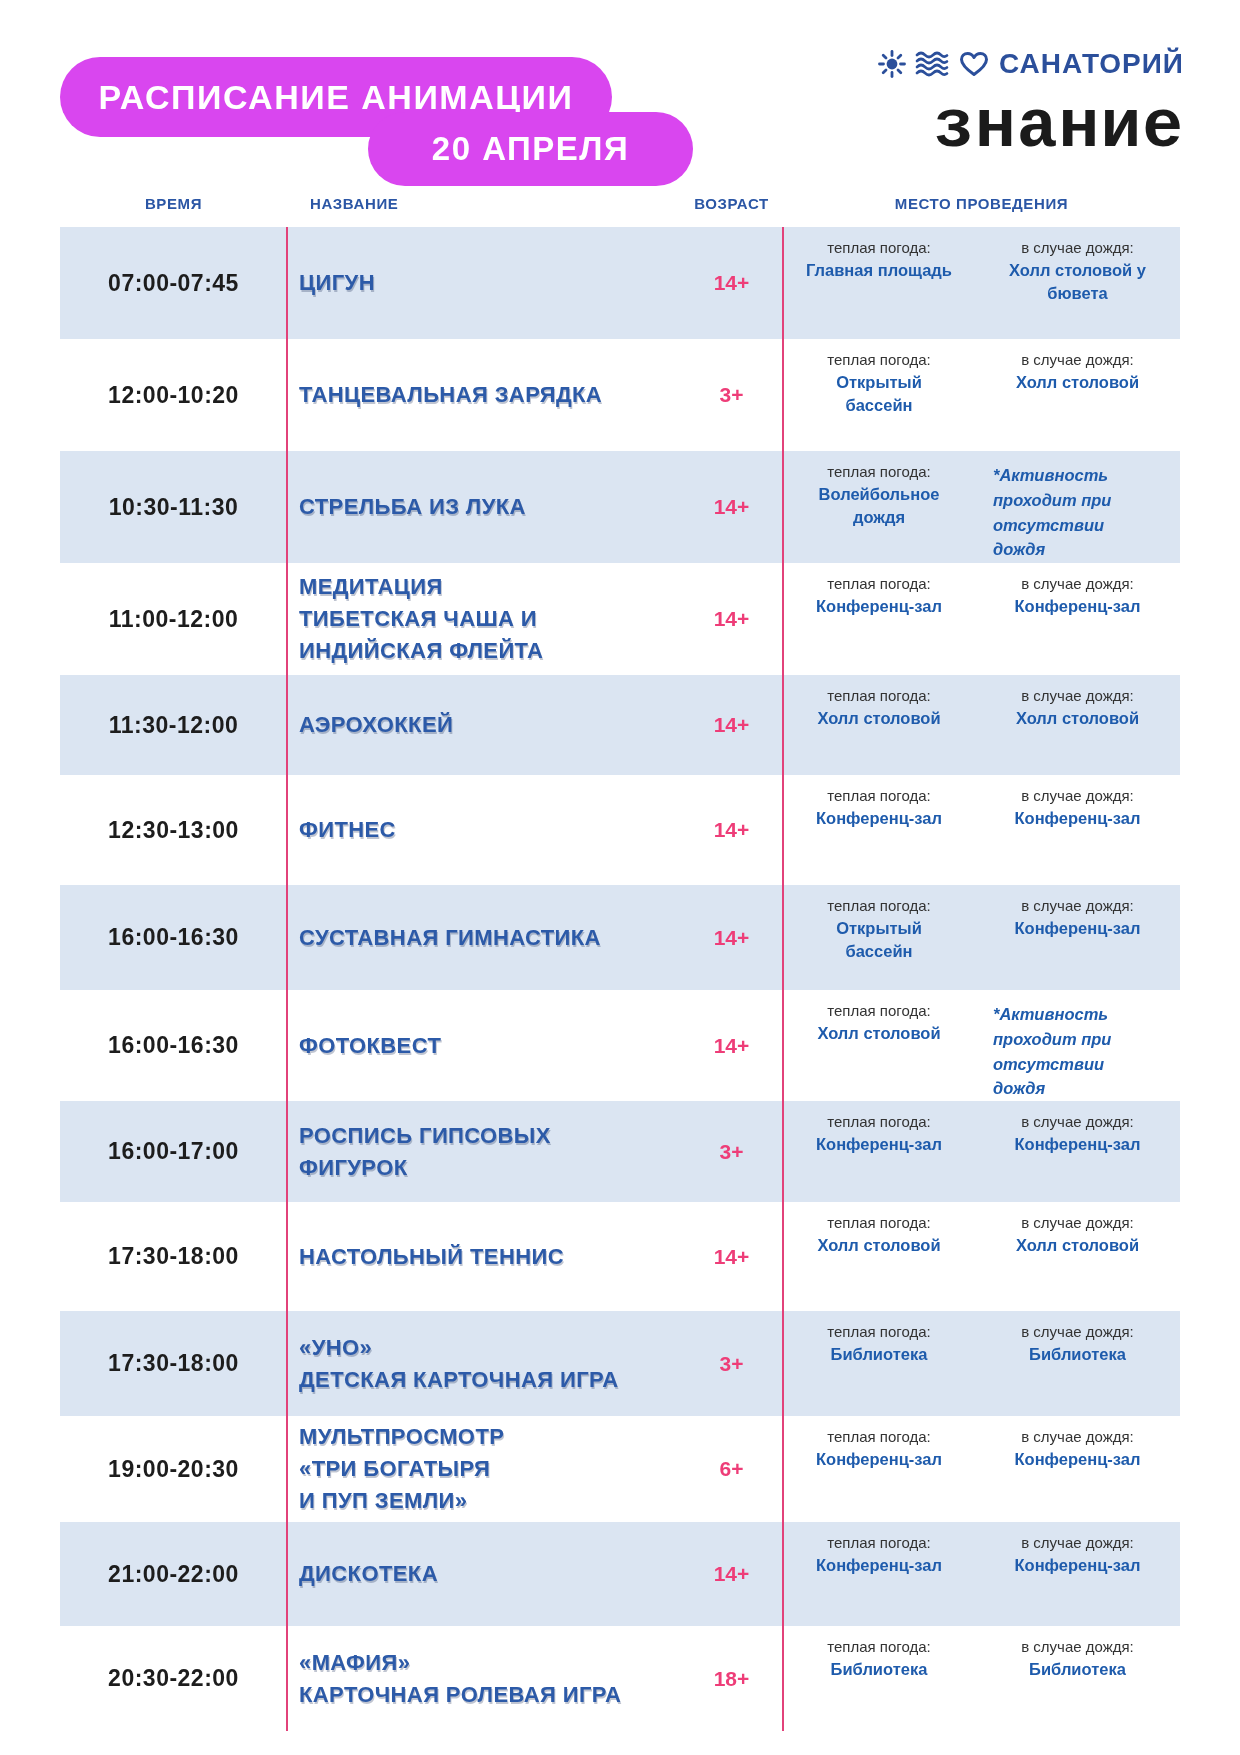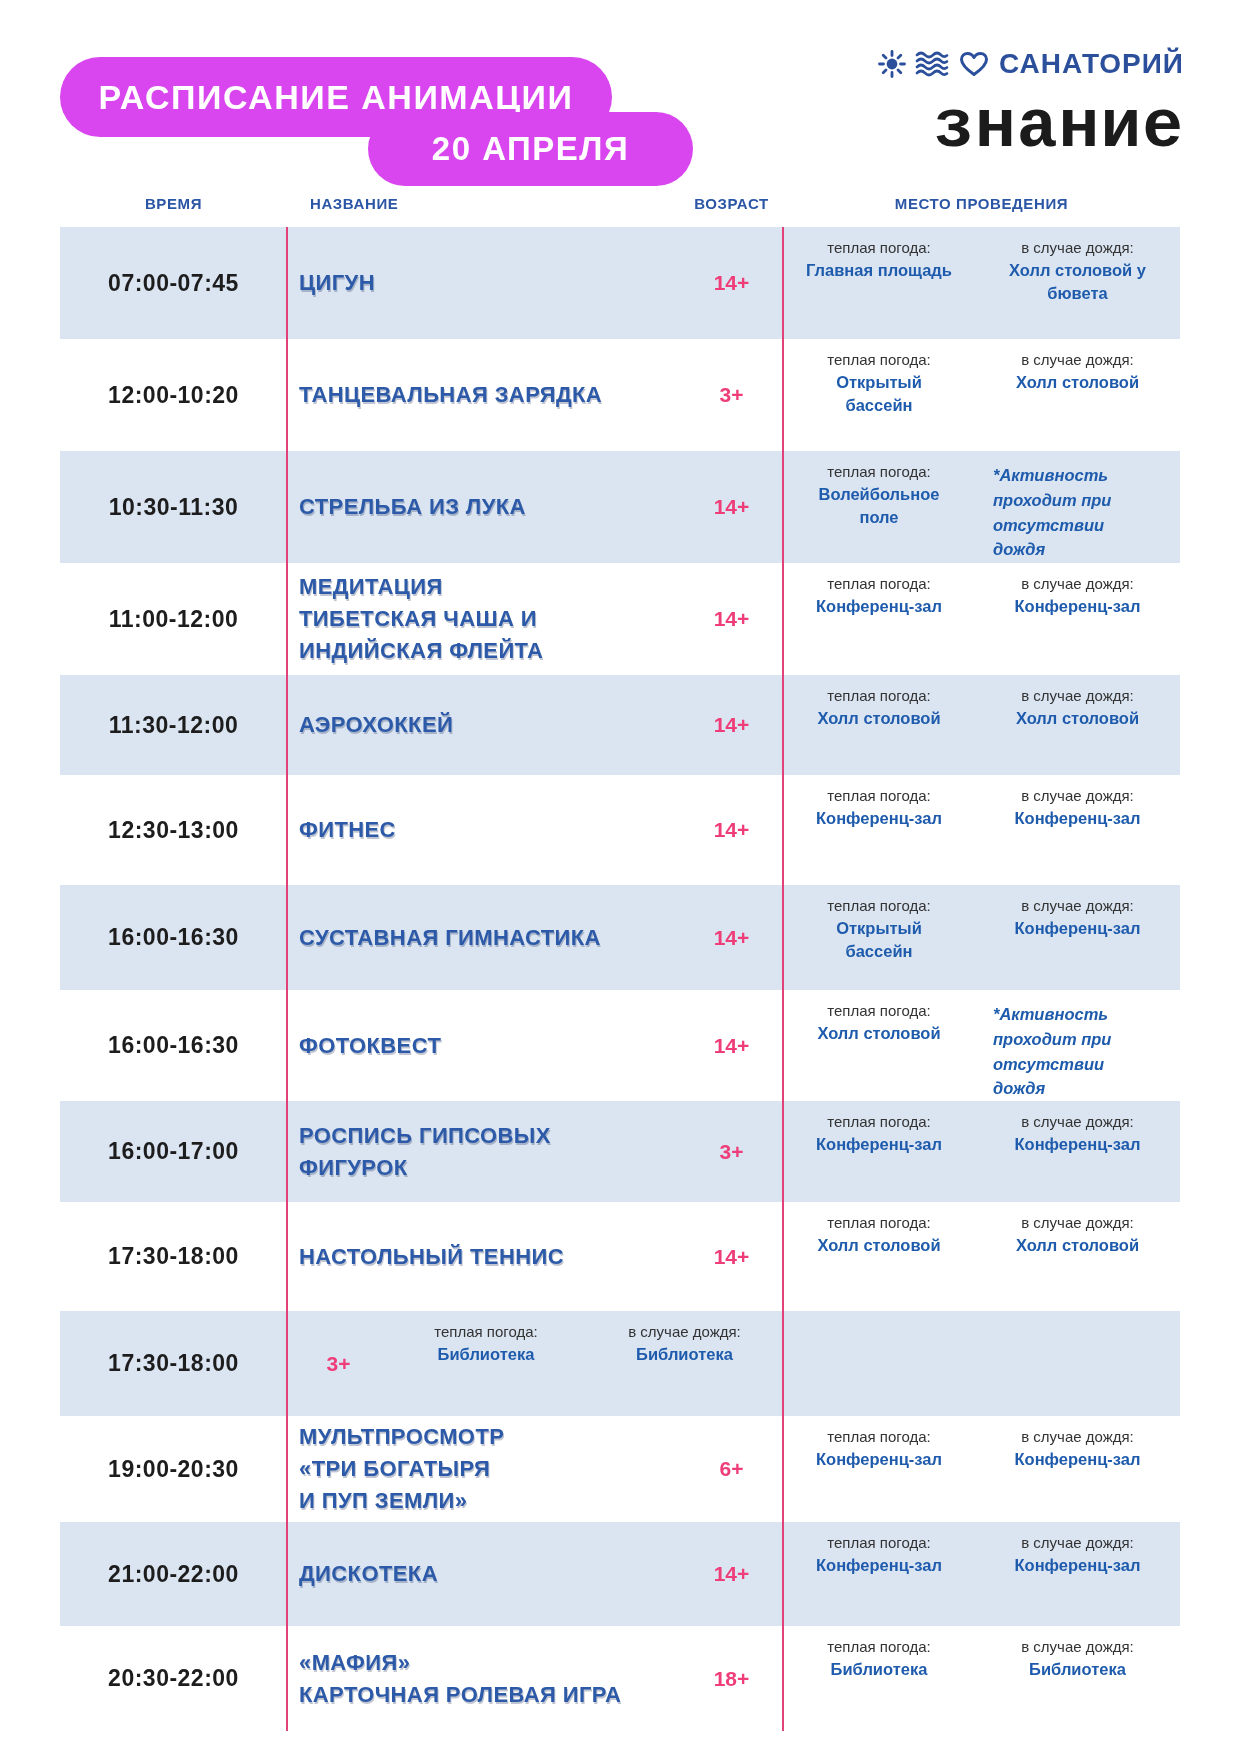--- a/index.html
+++ b/index.html
@@ -133,21 +133,21 @@
             <div class="venue-value">Холл столовой</div>
           </div>
   </div>
         <div class="row row-blue" style="min-height: 112px;">
     <div class="cell-time">10:30-11:30</div>
     <div class="cell-name">СТРЕЛЬБА ИЗ ЛУКА</div>
     <div class="cell-age">14+</div>
     <div class="cell-venue cell-warm">
             <div class="venue-label">теплая погода:</div>
             <div class="venue-value">Волейбольное
-поле</div>
+дождя</div>
           </div>
     <div class="cell-venue cell-rain has-note">
             <div class="venue-note">*Активность
 проходит при
 отсутствии
 дождя</div>
           </div>
   </div>
         <div class="row row-white" style="min-height: 112px;">
     <div class="cell-time">11:00-12:00</div>
@@ -241,20 +241,22 @@
             <div class="venue-label">теплая погода:</div>
             <div class="venue-value">Холл столовой</div>
           </div>
     <div class="cell-venue cell-rain">
             <div class="venue-label">в случае дождя:</div>
             <div class="venue-value">Холл столовой</div>
           </div>
   </div>
         <div class="row row-blue" style="min-height: 105px;">
     <div class="cell-time">17:30-18:00</div>
+    <div class="cell-name">«УНО»
+ДЕТСКАЯ КАРТОЧНАЯ ИГРА</div>
     <div class="cell-age">3+</div>
     <div class="cell-venue cell-warm">
             <div class="venue-label">теплая погода:</div>
             <div class="venue-value">Библиотека</div>
           </div>
     <div class="cell-venue cell-rain">
             <div class="venue-label">в случае дождя:</div>
             <div class="venue-value">Библиотека</div>
           </div>
   </div>

